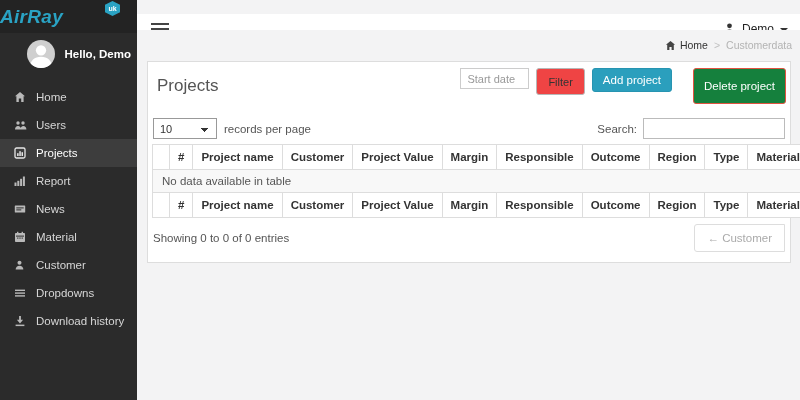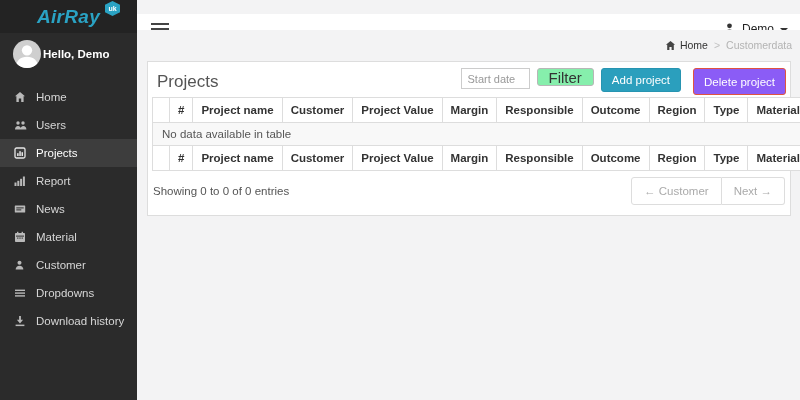--- a/index.html
+++ b/index.html
@@ -3,26 +3,26 @@
 <meta charset="utf-8">
 <style>
   * { box-sizing: border-box; }
   html,body { margin:0; padding:0; }
   body {
     width:800px; height:400px; position:relative; overflow:hidden;
     font-family:"Liberation Sans", sans-serif; background:#f3f3f4;
   }
   
   .sidebar { position:absolute; left:0; top:0; width:137px; height:400px; background:#2b2b2b; }
-  .logo-area { height:33px; background:#232323; display:flex; align-items:center; justify-content:center; position:relative; }
+  .logo-area { height:33px; background:#232323; display:flex; align-items:center; position:relative; }
   .logo-text { color:#2aa3c4; font-size:19px; font-weight:bold; font-style:italic; letter-spacing:.3px; }
   .uk-badge { position:absolute; top:1px; right:17px; width:15px; height:15px; background:#2aa3c4; color:#fff;
     font-size:7px; font-weight:bold; display:flex; align-items:center; justify-content:center;
     clip-path:polygon(50% 0,100% 25%,100% 75%,50% 100%,0 75%,0 25%); }
-  .user-area { display:flex; align-items:center; gap:2px; padding:7px 6px 7px 13px; }
+  .user-area { display:flex; align-items:center; gap:10px; padding:7px 6px 7px 13px;justify-content:flex-end; }
   .avatar { width:28px; height:28px; border-radius:50%; background:#cfcfcf; overflow:hidden; flex:none; }
   .greeting { font-size:11.5px; font-weight:bold; color:#fff; }
   .menu { list-style:none; margin:8px 0 0; padding:0; }
   .menu li { display:flex; align-items:center; gap:9px; padding-left:14px; height:28px;
     font-size:11.5px; color:#d6d6d6; cursor:pointer; }
   .menu li.active { background:#3d3d3d; color:#fff; }
   .mi { width:13px; height:12px; color:#b9b9b9; display:flex; align-items:center; flex:none; }
   .menu li.active .mi { color:#e6e6e6; }
   
   .topbar { position:absolute; left:137px; top:14px; right:0; height:30px; background:#fff;
@@ -38,23 +38,23 @@
   .crumb-sep { color:#c0c0c0; }
   .crumb-current { color:#b3b3b3; }
   .panel { margin:3px 9px 0 10px; background:#fff; border:1px solid #ddd; padding:6px 3px 10px; }
   .panel-head { display:flex; justify-content:space-between; align-items:center; padding:0 1px; }
   .panel-title { font-size:17px; font-weight:normal; color:#555; margin:0 0 0 5px; }
   .filter-row { display:flex; align-items:flex-start; gap:5px; }
   .date-input { width:69px; height:21px; border:1px solid #ccc; padding:0 6px; font-size:11px; color:#555;
     font-family:"Liberation Sans",sans-serif; }
   .date-input::placeholder { color:#999; }
   .btn { font-family:"Liberation Sans",sans-serif; cursor:pointer; border-radius:3px; }
-  .btn-filter { height:18px; padding:0 11px; font-size:15px; color:#333; background:#86efac; border:1px solid #b7b7b7; margin:0 2px; }
+  .btn-filter { height:27px; padding:0 11px; font-size:11px; color:#333; background:#ef4444; border:1px solid #b7b7b7; margin:0 2px; }
   .btn-add { height:24px; padding:0 10px; font-size:11.5px; color:#fff; background:#2b9fbd; border:1px solid #2794b1; }
-  .btn-delete { height:27px; padding:0 10px; font-size:11.5px; color:#fff; background:#8b5cf6; border:1px solid #e05341; margin-left:7px; }
+  .btn-delete { height:36px; padding:0 10px; font-size:11.5px; color:#fff; background:#15803d; border:1px solid #e05341; margin-left:16px; }
   .controls-row { display:flex; justify-content:space-between; align-items:center; margin:14px 2px 5px; }
   .page-size-wrap { display:flex; align-items:center; gap:7px; font-size:11.5px; color:#555; }
   .page-size { width:64px; height:21px; border:1px solid #999; background:#fff; font-size:11px; color:#333;
     -webkit-appearance:none; appearance:none; padding:0 6px; border-radius:0;
     background-image:linear-gradient(45deg,transparent 50%,#333 50%),linear-gradient(135deg,#333 50%,transparent 50%);
     background-position:calc(100% - 11px) 9px,calc(100% - 7px) 9px; background-size:4px 4px; background-repeat:no-repeat;
     font-family:"Liberation Sans",sans-serif; }
   .search-wrap { display:flex; align-items:center; gap:6px; font-size:11.5px; color:#555; }
   .search-input { width:142px; height:21px; border:1px solid #bbb; padding:0 6px; font-size:11.5px; }
   
@@ -218,20 +218,32 @@
     <div class="panel-head">
       <h1 class="panel-title">Projects</h1>
       <div class="filter-row">
         <input class="date-input" type="text" placeholder="Start date" style="">
         <button class="btn btn-filter">Filter</button>
         <button class="btn btn-add">Add project</button>
         <button class="btn btn-delete">Delete project</button>
       </div>
     </div>
 
+    <div class="controls-row">
+      <div class="page-size-wrap">
+        <select class="page-size">
+          <option>10</option>
+        </select>
+        <span>records per page</span>
+      </div>
+      <div class="search-wrap">
+        <span>Search:</span>
+        <input class="search-input" type="text" value="" style="">
+      </div>
+    </div>
 
     <table class="projects">
       <colgroup>
         <col style="width:13px">
           <col style="width:22px">
           <col style="width:86px">
           <col style="width:66px">
         <col style="width:84px">
           <col style="width:50px">
           <col style="width:82px">
@@ -276,18 +288,17 @@
           <th>Material</th>
 
         </tr>
       </tfoot>
     </table>
 
     <div class="bottom-row">
       <span class="showing">Showing 0 to 0 of 0 entries</span>
       <div class="pager">
         <button class="pg-btn pg-prev">← Customer</button>
-        <button class="pg-btn pg-next">Next →</button>
       </div>
     </div>
 
   </section>
 </main>
 
 </body></html>

